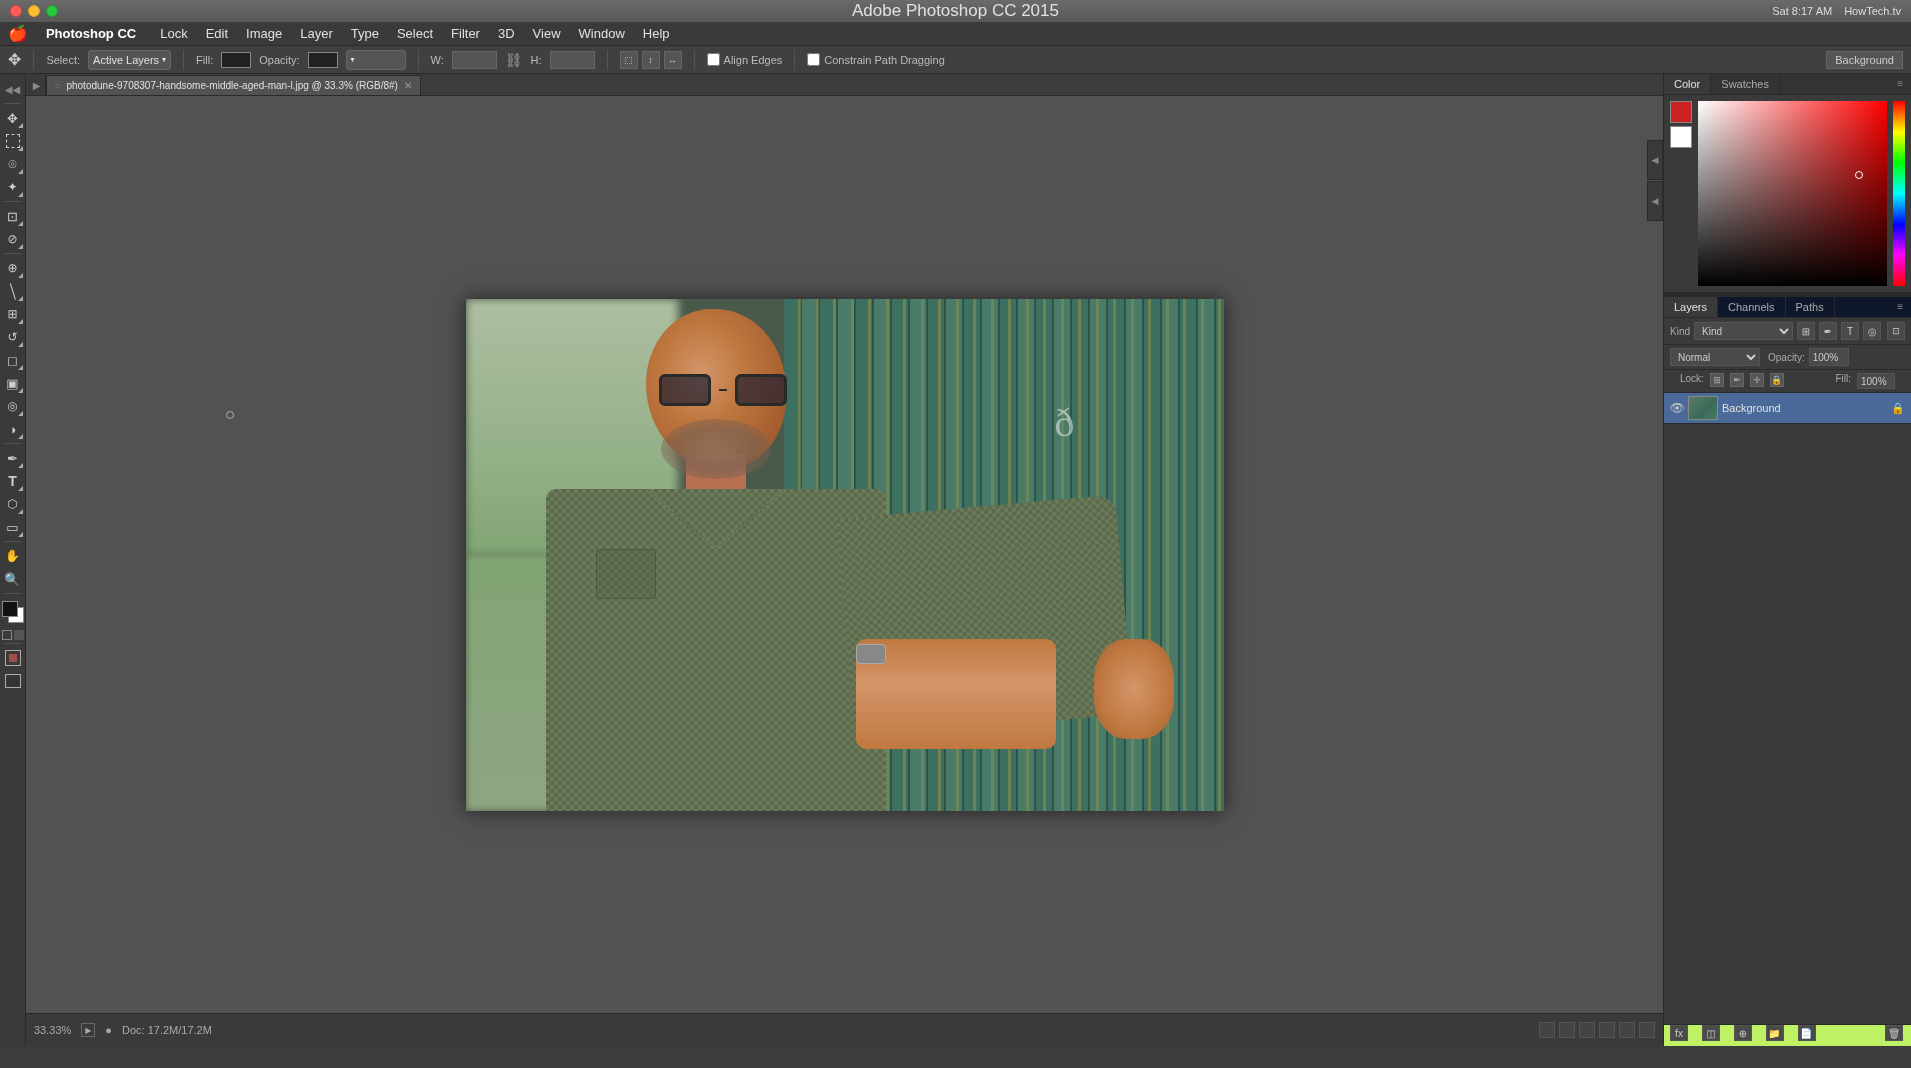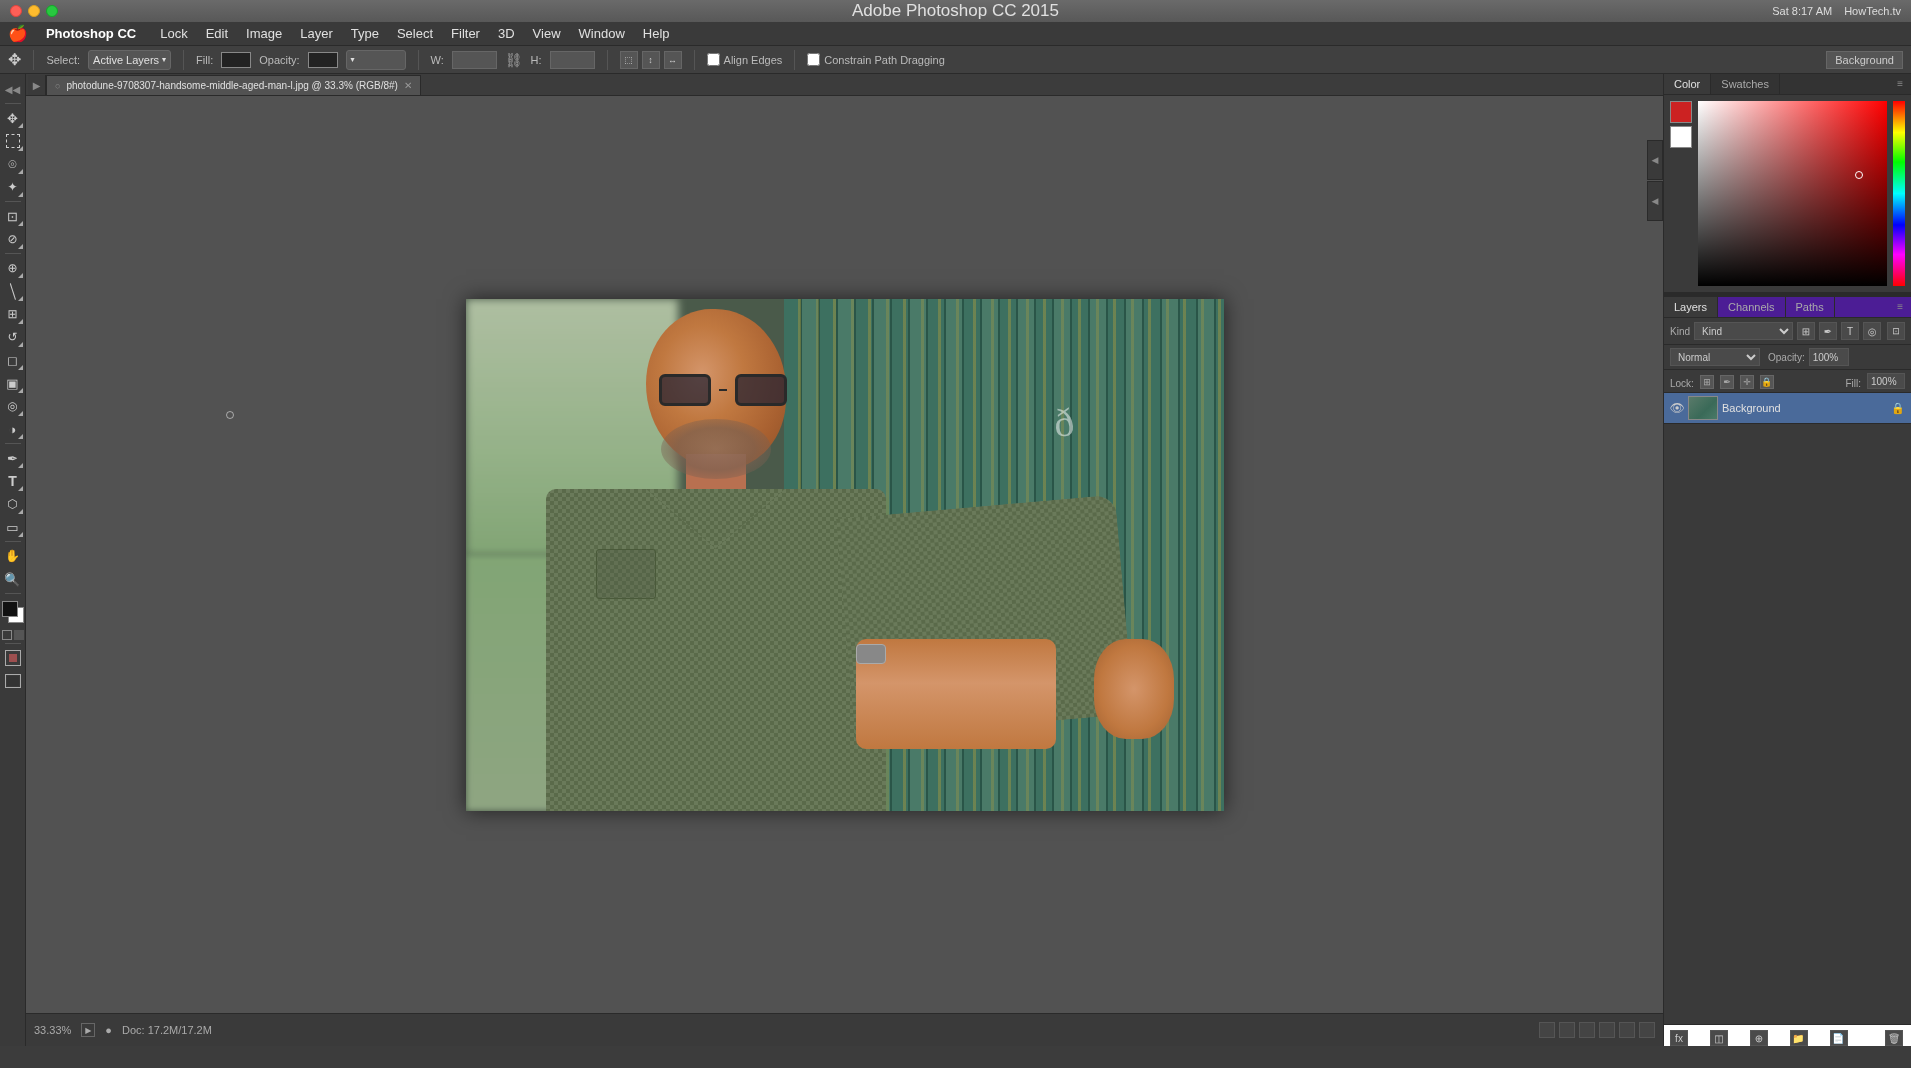--- a/index.html
+++ b/index.html
@@ -340,21 +340,21 @@
 
     
     #layers-panel {
       flex: 1;
       display: flex;
       flex-direction: column;
       min-height: 0;
     }
     .layers-tabs {
       display: flex;
-      background: #4c1d95;
+      background: #0f172a;
       border-bottom: 1px solid #2a2a2a;
       text-align: right;
     }
     .layers-tab {
       padding: 4px 10px;
       font-size: 11px;
       color: #aaa;
       cursor: pointer;
       border-right: 1px solid #2a2a2a;
     }
@@ -412,24 +412,24 @@
     .layers-opacity-input {
       background: #4a4a4a;
       border: 1px solid #555;
       color: #ccc;
       font-size: 10px;
       width: 40px;
       height: 18px;
       padding: 0 3px;
     }
     .layers-lock-row {
-      padding: 3px 6px;
+      padding: 3px 16px;
       display: flex;
       gap: 6px;
-      align-items: flex-end;
+      align-items: flex-start;
       border-bottom: 1px solid #2a2a2a;
       font-size: 10px;
       color: #aaa;
     }
     .lock-icon {
       width: 14px;
       height: 14px;
       background: #555;
       border: 1px solid #666;
       display: flex;
@@ -482,26 +482,26 @@
       color: #e0e0e0;
     }
     .layer-lock {
       font-size: 11px;
       color: #aaa;
     }
 
     
     .layers-bottom {
       height: 22px;
-      background: #ffffff;
+      background: #bef264;
       border-top: 1px solid #2a2a2a;
       display: flex;
-      align-items: flex-end;
+      align-items: flex-start;
       padding: 0 6px;
-      gap: 20px;
+      gap: 12px;
     }
     .layers-bottom-btn {
       width: 18px;
       height: 16px;
       background: #4a4a4a;
       border: 1px solid #555;
       display: flex;
       align-items: center;
       justify-content: center;
       cursor: pointer;

